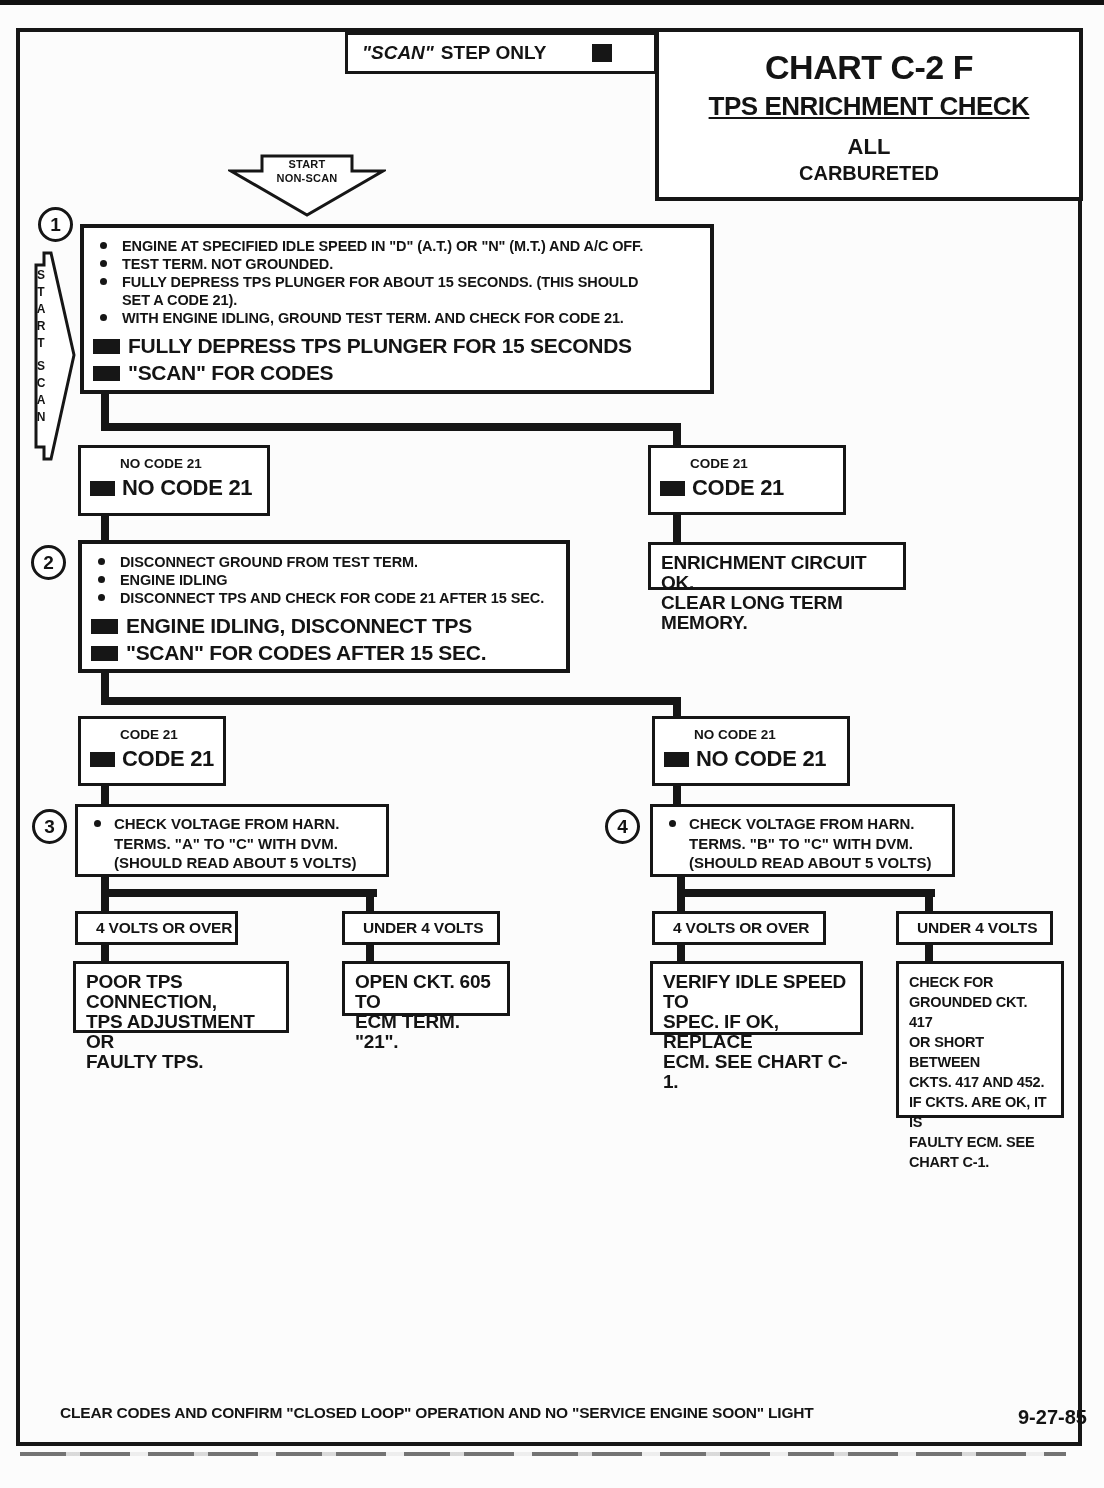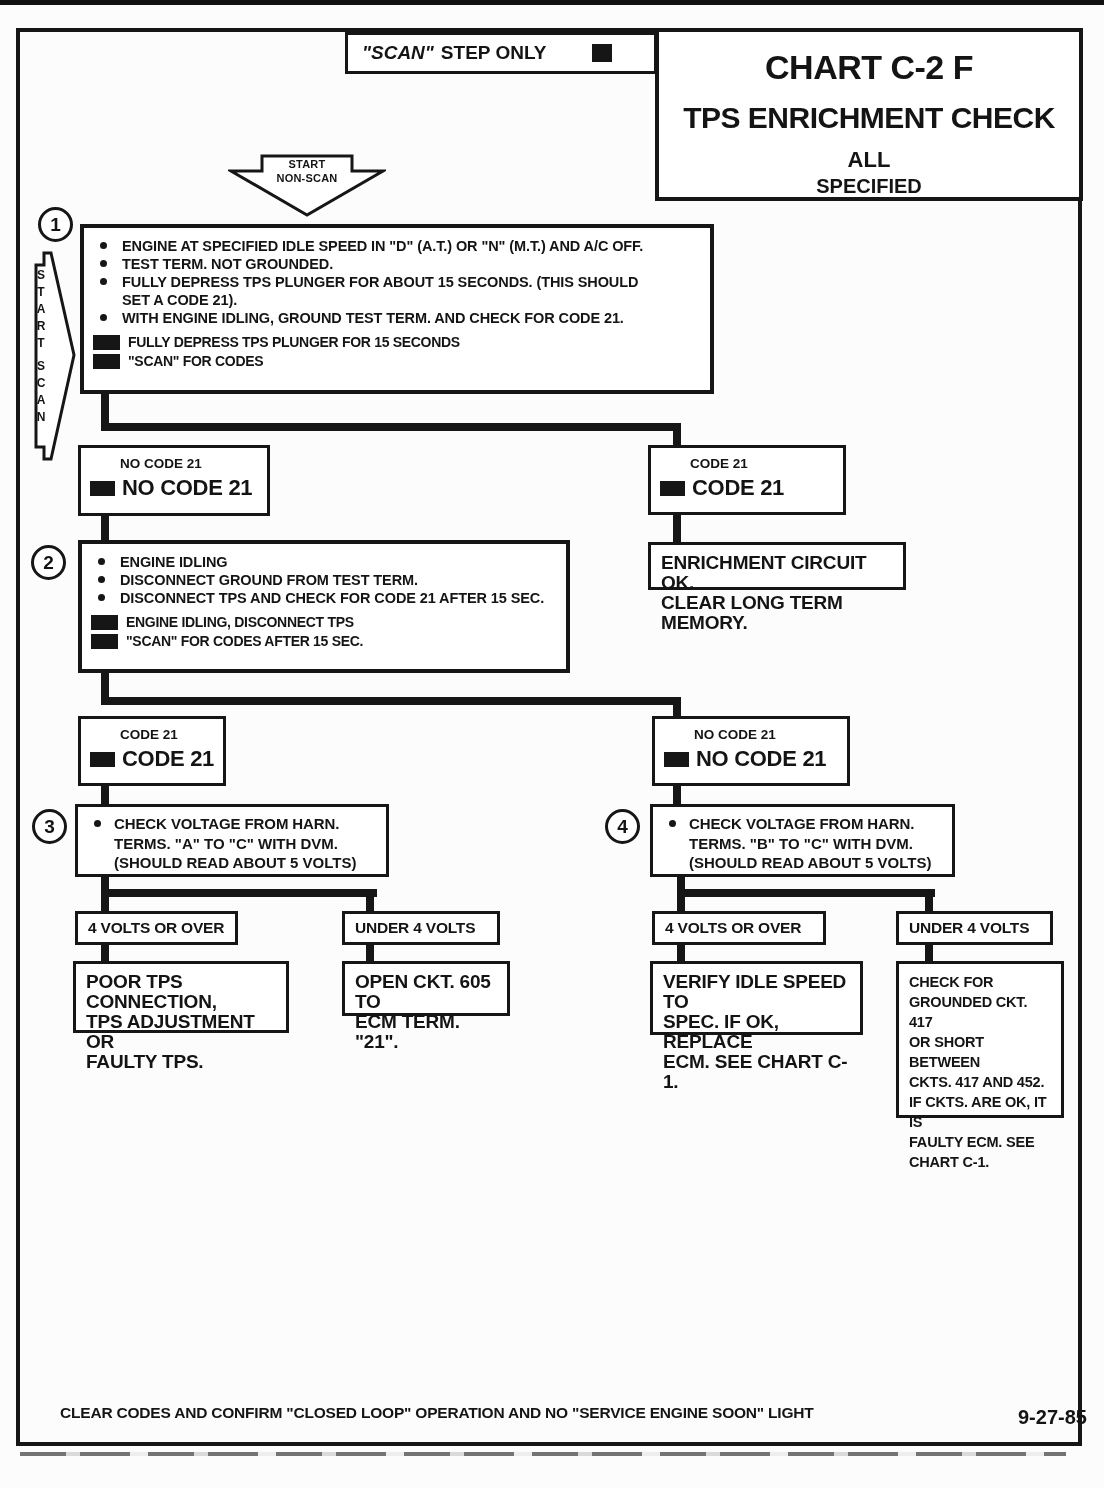--- a/index.html
+++ b/index.html
@@ -12,46 +12,46 @@
   .abs{position:absolute;}
   .line{position:absolute;background:#161616;}
   .box{position:absolute;background:#fff;border:3px solid #161616;}
   .box-thick{position:absolute;background:#fff;border:4px solid #161616;}
   .page-frame{position:absolute;border:4px solid #161616;background:transparent;}
   .top-strip{position:absolute;background:#111;}
   .smudge{position:absolute;background:repeating-linear-gradient(90deg,#2a2a2a 0 46px,rgba(42,42,42,.25) 46px 60px,#2a2a2a 60px 110px,rgba(42,42,42,.1) 110px 128px);opacity:.65;}
   
   .hdr{display:flex;flex-direction:column;align-items:center;text-align:center;padding-top:16px;}
   .hdr-title{font-size:34px;letter-spacing:-.5px;}
-  .hdr-sub{font-size:30px;margin-top:14px;letter-spacing:-.5px;}
+  .hdr-sub{font-size:26px;margin-top:4px;letter-spacing:-.5px;text-decoration:underline;}
   .hdr-l3{font-size:22px;margin-top:12px;}
   .hdr-l4{font-size:20px;margin-top:2px;}
   
   .scan-banner{display:flex;align-items:center;padding:0 14px;font-size:19px;}
   .scan-banner .it{font-style:italic;margin-right:7px;}
   .sq-badge{width:20px;height:18px;background:#161616;margin-left:auto;margin-right:28px;}
   
   .stepbox{padding:9px 14px 20px 9px;}
   .brow{display:flex;align-items:flex-start;font-size:14.5px;line-height:18px;letter-spacing:-.1px;}
   .brow .dot{width:7px;height:7px;border-radius:50%;background:#161616;margin:5px 15px 0 7px;flex-shrink:0;}
   .cont{margin-left:29px;font-size:14.5px;line-height:18px;}
-  .scanrow{display:flex;align-items:flex-end;font-size:14px;letter-spacing:-.3px;margin-top:7px;}
+  .scanrow{display:flex;align-items:center;font-size:21px;letter-spacing:-.3px;margin-top:7px;}
   .scanrow .sq{width:27px;height:15px;background:#161616;margin-right:8px;flex-shrink:0;}
   
   .codebox{padding:8px 8px 6px 9px;}
   .codebox .cap{font-size:13.5px;margin-left:30px;}
   .codebox .bigrow{display:flex;align-items:center;font-size:22px;margin-top:4px;letter-spacing:-.3px;}
   .codebox .bigrow .sq{width:25px;height:15px;background:#161616;margin-right:7px;flex-shrink:0;}
   
   .chk{padding:7px 8px 6px 9px;font-size:15px;line-height:19.5px;}
   .chk .brow{font-size:15px;line-height:19.5px;}
   .chk .brow .dot{margin:6px 13px 0 7px;}
   .chk .cont{margin-left:27px;font-size:15px;line-height:19.5px;}
   
-  .volt{display:flex;align-items:center;padding-left:10px;font-size:15.5px;letter-spacing:-.2px;}
+  .volt{display:flex;align-items:center;padding-left:18px;font-size:15.5px;letter-spacing:-.2px;}
   .res{padding:8px 8px 6px 10px;font-size:19px;line-height:20px;letter-spacing:-.2px;}
   
   .circ{position:absolute;width:35px;height:35px;border:3px solid #161616;border-radius:50%;
         display:flex;align-items:center;justify-content:center;font-size:19px;background:#fff;}
   
   .vword{position:absolute;width:14px;font-size:12px;line-height:17px;word-break:break-all;text-align:center;letter-spacing:0;}
   .arrow-label{position:absolute;text-align:center;font-size:11px;letter-spacing:.2px;}
   .footer-note{position:absolute;font-size:15.5px;letter-spacing:-.2px;}
   .footer-date{position:absolute;font-size:20px;}
 </style>
@@ -68,21 +68,21 @@
   <div class="box scan-banner" style="left:345px;top:32px;width:312px;height:42px;">
     <span class="it">"SCAN"</span>
     <span>STEP ONLY</span>
     <span class="sq-badge"></span>
   </div>
 
   <div class="box-thick hdr" style="left:655px;top:28px;width:428px;height:173px;">
     <div class="hdr-title">CHART C-2 F</div>
     <div class="hdr-sub">TPS ENRICHMENT CHECK</div>
     <div class="hdr-l3">ALL</div>
-    <div class="hdr-l4">SPECIFIED</div>
+    <div class="hdr-l4">CARBURETED</div>
   </div>
 
   <svg class="abs" style="left:228px;top:154px;" width="158" height="64" viewBox="0 0 158 64">
     <polygon points="34,2 124,2 124,17 155,17 79,61 3,17 34,17" fill="#ffffff" stroke="#161616" stroke-width="3"></polygon>
   </svg>
   <div class="arrow-label" style="left:228px;top:158px;width:158px;">START</div>
   <div class="arrow-label" style="left:228px;top:172px;width:158px;">NON-SCAN</div>
 
   <svg class="abs" style="left:24px;top:251px;" width="52" height="211" viewBox="0 0 52 211">
     <polygon points="20,2 27,2 50,104 27,208 20,208 20,196 12,196 12,14 20,14" fill="#ffffff" stroke="#161616" stroke-width="3"></polygon>
@@ -146,25 +146,25 @@
   <div class="line" style="left:673px;top:513px;width:8px;height:31px;"></div>
 
   <div class="box res" style="left:648px;top:542px;width:258px;height:48px;">
     <div>ENRICHMENT CIRCUIT OK.</div>
     <div>CLEAR LONG TERM MEMORY.</div>
   </div>
 
   <div class="box-thick stepbox" style="left:78px;top:540px;width:492px;height:133px;">
     <div class="brow">
         <span class="dot"></span>
+        <span>DISCONNECT GROUND FROM TEST TERM.</span>
+      </div>
+    <div class="brow">
+        <span class="dot"></span>
         <span>ENGINE IDLING</span>
-      </div>
-    <div class="brow">
-        <span class="dot"></span>
-        <span>DISCONNECT GROUND FROM TEST TERM.</span>
       </div>
     <div class="brow">
         <span class="dot"></span>
         <span>DISCONNECT TPS AND CHECK FOR CODE 21 AFTER 15 SEC.</span>
       </div>
     <div class="scanrow">
         <span class="sq"></span>
         <span>ENGINE IDLING, DISCONNECT TPS</span>
       </div>
     <div class="scanrow" style="margin-top:3px;">

